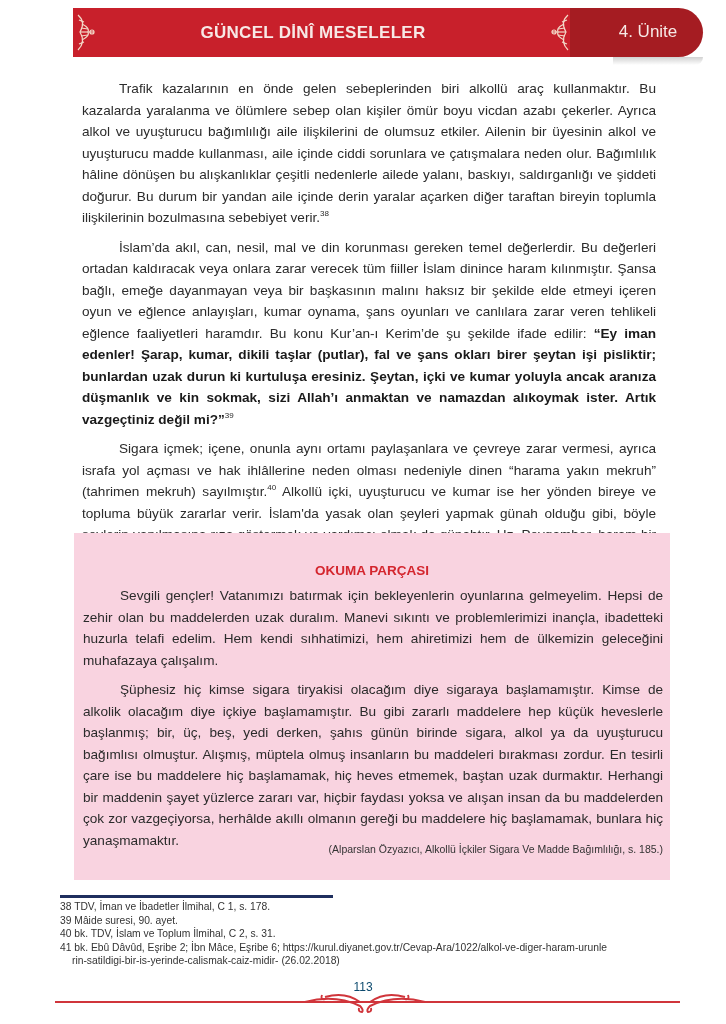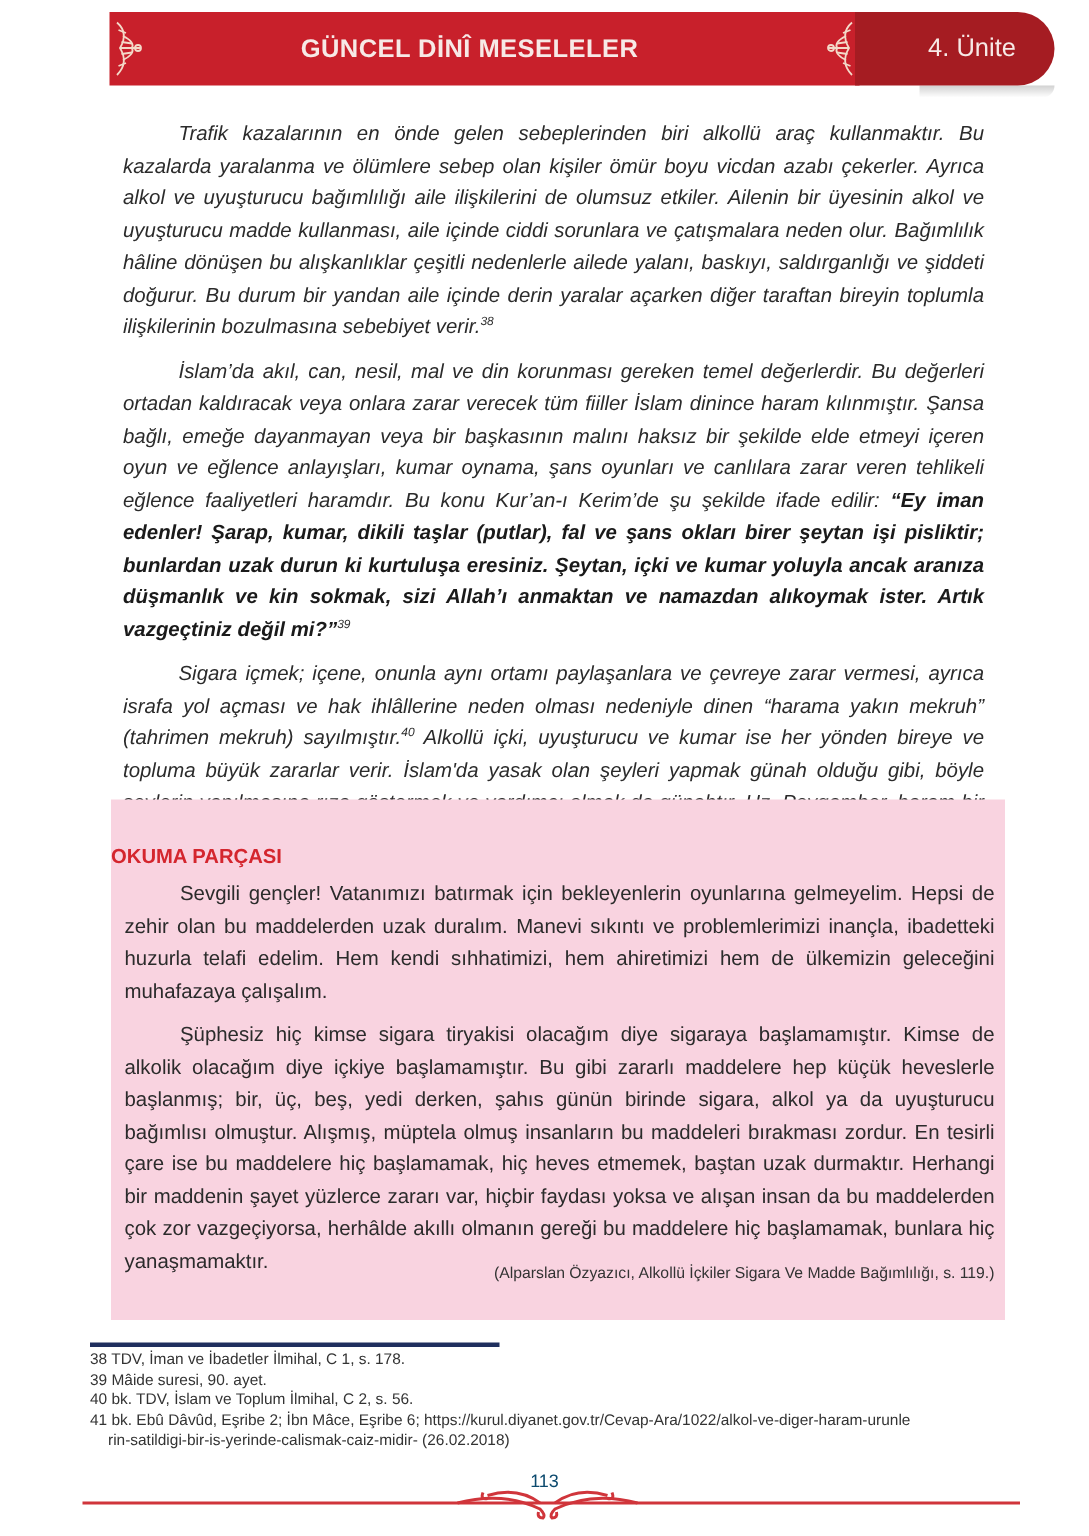--- a/index.html
+++ b/index.html
@@ -14,26 +14,26 @@
                      background:linear-gradient(to bottom, rgba(0,0,0,0.18), rgba(0,0,0,0)); border-radius:0 0 40px 0; }
     .header-title { position:absolute; left:0; top:0; width:480px; height:49px; line-height:49px;
                     text-align:center; color:#f7e9e6; font-size:17px; font-weight:bold; letter-spacing:0.3px; }
     .unit-label { position:absolute; left:520px; top:0; width:110px; height:39px; line-height:47px;
                   text-align:center; color:#f7e9e6; font-size:17px; }
     .ornament { position:absolute; top:4px; width:22px; height:41px; }
     .ornament-left { left:3px; }
     .ornament-right { left:475px; }
 
     .content { position:absolute; left:82px; top:78px; width:590px; font-size:13.6px; line-height:21.5px; }
-    p.para { margin:0 16px 8px 0; text-align:justify; text-indent:37px;font-style:italic; }
+    p.para { margin:0 16px 8px 0; text-align:justify; text-indent:37px; }
     sup { font-size:8px; line-height:0; vertical-align:super; }
     b { font-weight:bold; color:#1a1a1a; }
 
     .reading-box { position:absolute; left:74px; top:533px; width:596px; height:347px; background:#f9d3e0; }
-    .reading-title { position:absolute; left:0; top:30px; width:596px; text-align:left; color:#d4262e;
+    .reading-title { position:absolute; left:0; top:30px; width:596px; text-align:center; color:#d4262e;
                      font-weight:bold; font-size:13.5px; }
     .reading-body { position:absolute; left:9px; top:52px; width:580px; font-size:13.6px; line-height:21.5px; }
     .reading-body p { margin:0 0 8px 0; text-align:justify; text-indent:37px; }
     .reading-source { position:absolute; right:7px; top:310px; font-size:10.5px; color:#333; }
 
     .fn-rule { position:absolute; left:60px; top:895px; width:273px; height:3px; background:#1f2f5e; }
     .footnotes { position:absolute; left:60px; top:900px; width:650px; font-size:10.3px; line-height:13.5px; color:#333; }
     .footnotes div { white-space:nowrap; }
     .fn-cont { padding-left:12px; }
 
@@ -75,28 +75,28 @@
   <p class="para"><span>İslam’da akıl, can, nesil, mal ve din korunması gereken temel değerlerdir.  Bu değerleri ortadan kaldıracak veya onlara zarar verecek tüm fiiller İslam dinince haram kılınmıştır. Şansa bağlı, emeğe dayanmayan veya bir başkasının malını haksız bir şekilde elde etmeyi içeren oyun ve eğlence anlayışları, kumar oynama, şans oyunları ve canlılara zarar veren tehlikeli eğlence faaliyetleri haramdır. Bu konu Kur’an-ı Kerim’de şu şekilde ifade edilir: </span><b>“Ey iman edenler! Şarap, kumar, dikili taşlar (putlar), fal ve şans okları birer şeytan işi pisliktir; bunlardan uzak durun ki kurtuluşa eresiniz. Şeytan, içki ve kumar yoluyla ancak aranıza düşmanlık ve kin sokmak, sizi Allah’ı anmaktan ve namazdan alıkoymak ister. Artık vazgeçtiniz değil mi?”</b><sup>39</sup></p>
   <p class="para"><span>Sigara içmek; içene, onunla aynı ortamı paylaşanlara ve çevreye zarar vermesi, ayrıca israfa yol açması ve hak ihlâllerine neden olması nedeniyle dinen “harama yakın mekruh” (tahrimen mekruh) sayılmıştır.</span><sup>40</sup><span> Alkollü içki, uyuşturucu ve kumar ise her yönden bireye ve topluma büyük zararlar verir. İslam'da yasak olan şeyleri yapmak günah olduğu gibi, böyle şeylerin yapılmasına rıza göstermek ve yardımcı olmak da günahtır. Hz. Peygamber, haram bir maddeyi kullanan ile onu imal eden, taşıyan, aracılığını ve sunumunu yapan kişilerin de aynı günaha girdiğini bildirmiştir.</span><sup>41</sup></p>
 </div>
 
 <div class="reading-box">
   <div class="reading-title">OKUMA PARÇASI</div>
   <div class="reading-body">
     <p>Sevgili gençler! Vatanımızı batırmak için bekleyenlerin oyunlarına gelmeyelim. Hepsi de zehir olan bu maddelerden uzak duralım. Manevi sıkıntı ve problemlerimizi inançla, ibadetteki huzurla telafi edelim. Hem kendi sıhhatimizi, hem ahiretimizi hem de ülkemizin geleceğini muhafazaya çalışalım.</p>
     <p>Şüphesiz hiç kimse sigara tiryakisi olacağım diye sigaraya başlamamıştır. Kimse de alkolik olacağım diye içkiye başlamamıştır. Bu gibi zararlı maddelere hep küçük heveslerle başlanmış; bir, üç, beş, yedi derken, şahıs günün birinde sigara, alkol ya da uyuşturucu bağımlısı olmuştur. Alışmış, müptela olmuş insanların bu maddeleri bırakması zordur. En tesirli çare ise bu maddelere hiç başlamamak, hiç heves etmemek, baştan uzak durmaktır. Herhangi bir maddenin şayet yüzlerce zararı var, hiçbir faydası yoksa ve alışan insan da bu maddelerden çok zor vazgeçiyorsa, herhâlde akıllı olmanın gereği bu maddelere hiç başlamamak, bunlara hiç yanaşmamaktır.</p>
   </div>
-  <div class="reading-source">(Alparslan Özyazıcı, Alkollü İçkiler Sigara Ve Madde Bağımlılığı, s. 119.)</div>
+  <div class="reading-source">(Alparslan Özyazıcı, Alkollü İçkiler Sigara Ve Madde Bağımlılığı, s. 185.)</div>
 </div>
 
 <div class="fn-rule"></div>
 <div class="footnotes">
   <div>38 TDV,  İman ve İbadetler İlmihal, C 1, s. 178.</div>
   <div>39 Mâide suresi, 90. ayet.</div>
-  <div>40 bk. TDV,  İslam ve Toplum İlmihal, C 2, s. 56.</div>
+  <div>40 bk. TDV,  İslam ve Toplum İlmihal, C 2, s. 31.</div>
   <div>41 bk. Ebû Dâvûd, Eşribe 2; İbn Mâce, Eşribe 6; https://kurul.diyanet.gov.tr/Cevap-Ara/1022/alkol-ve-diger-haram-urunle</div>
   <div class="fn-cont">rin-satildigi-bir-is-yerinde-calismak-caiz-midir- (26.02.2018)</div>
 </div>
 
 <div class="page-number">113</div>
 <div class="footer-rule"></div>
 <svg class="footer-swirl" viewBox="0 0 130 22">
   <g fill="none" stroke="#d0353b" stroke-width="2">
     <path d="M5 10 Q35 2 60 14 Q64 18 62 20 Q58 20 59 16"></path>
     <path d="M125 10 Q95 2 70 14 Q66 18 68 20 Q72 20 71 16"></path>

